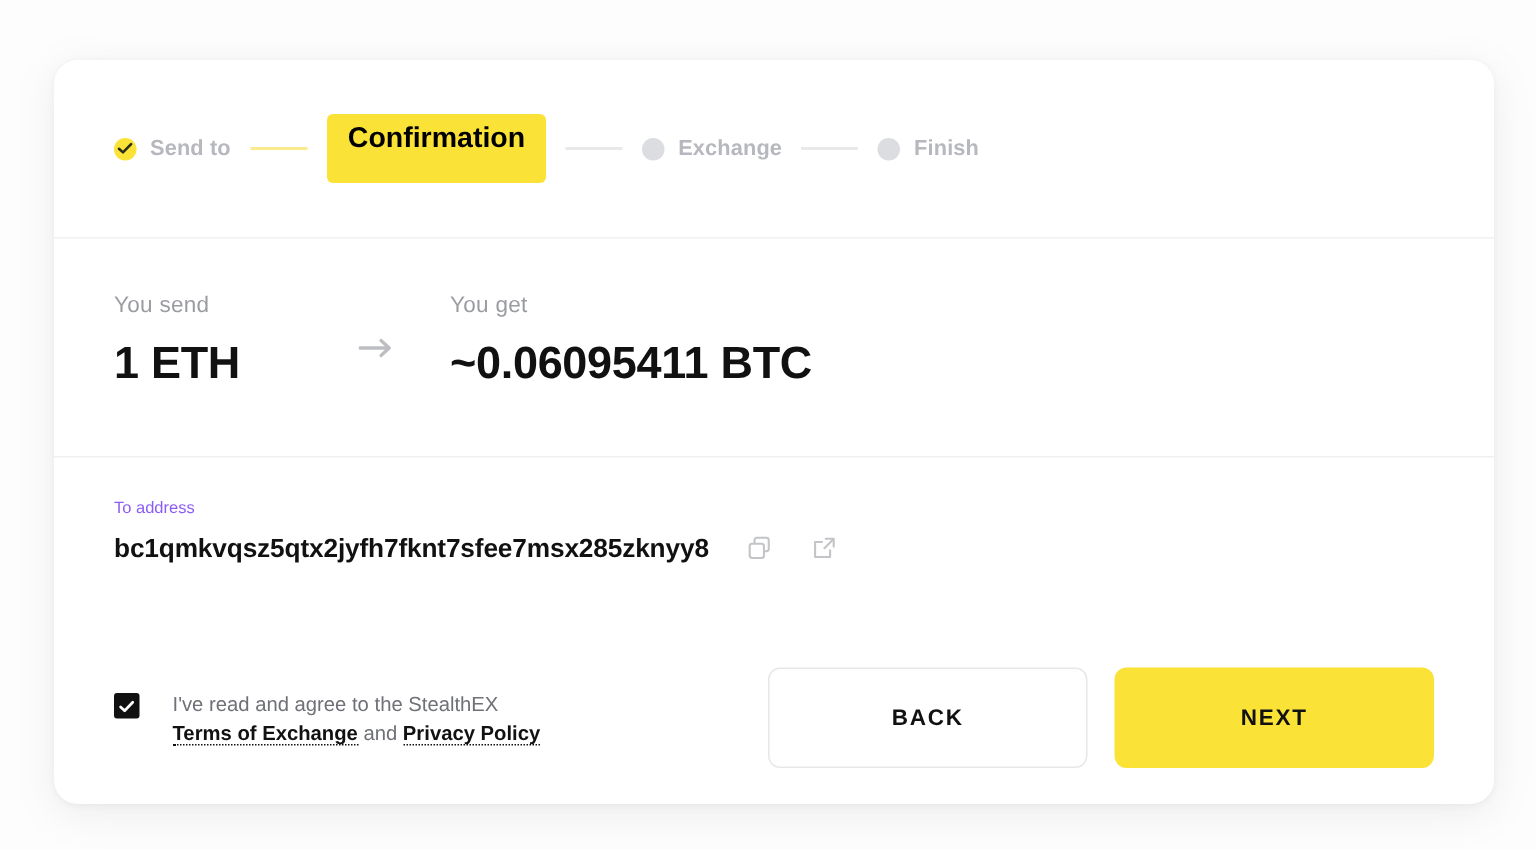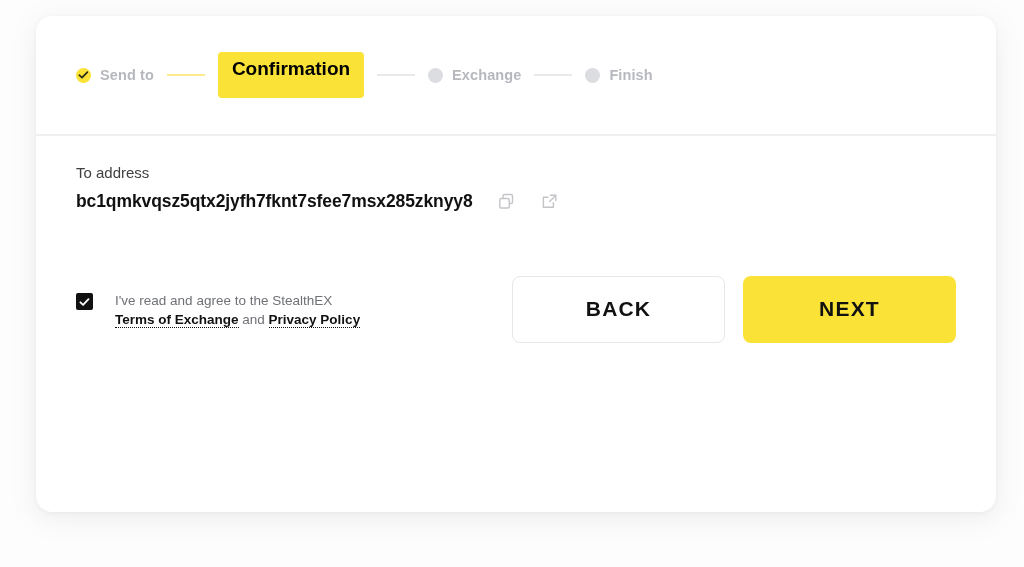--- a/index.html
+++ b/index.html
@@ -15,21 +15,21 @@
   }
   .page {
     position: relative;
     width: 1024px;
     height: 567px;
     background: #fdfdfd;
   }
   .card {
     position: absolute;
     left: 36px;
-    top: 16px;
+    top: 40px;
     width: 960px;
     height: 496px;
     background: #ffffff;
     border-radius: 16px;
     box-shadow: 0 6px 26px rgba(120,120,130,0.13), 0 1px 4px rgba(120,120,130,0.07);
     box-sizing: border-box;
     overflow: hidden;
   }
 
   
@@ -128,22 +128,22 @@
   }
   .col-get { padding-left: 29px; }
 
   
   .address-block {
     padding: 28px 40px 0 40px;
     height: 118px;
     box-sizing: border-box;
   }
   .address-caption {
-    font-size: 15px;
-    color: #404040;
+    font-size: 11px;
+    color: #8b5cf6;
     margin-bottom: 10px;
   }
   .address-row {
     display: flex;
     align-items: center;
     gap: 24px;
   }
   .address-value {
     font-size: 17.5px;
     font-weight: bold;
@@ -200,21 +200,21 @@
     cursor: pointer;
   }
   .buttons {
     display: flex;
     gap: 18px;
   }
   .btn {
     width: 213px;
     height: 67px;
     border-radius: 8px;
-    font-size: 21px;
+    font-size: 15px;
     font-weight: bold;
     letter-spacing: 1.2px;
     display: flex;
     align-items: center;
     justify-content: center;
     cursor: pointer;
     box-sizing: border-box;
     font-family: "Liberation Sans", sans-serif;
   }
   .btn-back {
@@ -262,20 +262,38 @@
 
       <div class="step">
         <span class="step-dot"></span>
         <span class="step-label">Finish</span>
       </div>
 
     </div>
 
     <div class="divider"></div>
 
+    <div class="amounts">
+      <div class="amount-col col-send">
+        <span class="amount-caption">You send</span>
+        <span class="amount-value">1 ETH</span>
+      </div>
+
+      <div class="swap-arrow">
+        <svg width="24" height="14" viewBox="0 0 24 14">
+          <path d="M1 7 H20" stroke="#bcbec2" stroke-width="2.2" stroke-linecap="round"></path>
+          <path d="M15 2 L20.5 7 L15 12" stroke="#bcbec2" stroke-width="2.2" fill="none" stroke-linecap="round" stroke-linejoin="round"></path>
+        </svg>
+      </div>
+
+      <div class="amount-col col-get">
+        <span class="amount-caption">You get</span>
+        <span class="amount-value">~0.06095411 BTC</span>
+      </div>
+    </div>
 
     <div class="divider"></div>
 
     <div class="address-block">
       <div class="address-caption">To address</div>
       <div class="address-row">
         <span class="address-value">bc1qmkvqsz5qtx2jyfh7fknt7sfee7msx285zknyy8</span>
 
         <span class="addr-icon">
           <svg width="17" height="17" viewBox="0 0 17 17">

